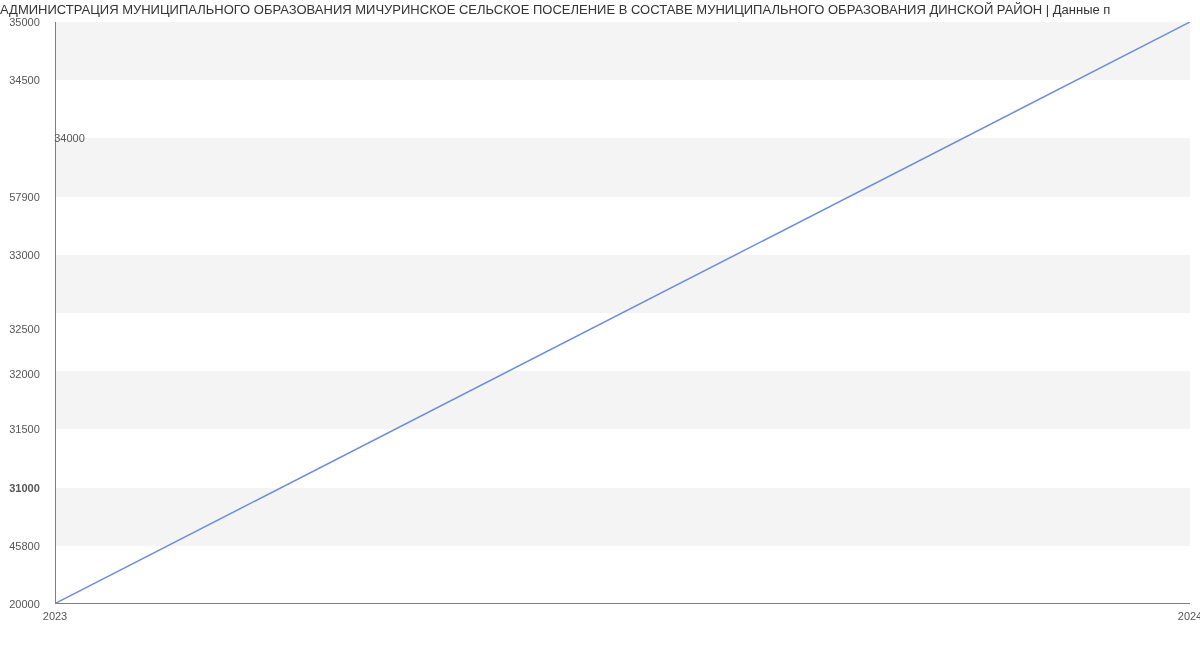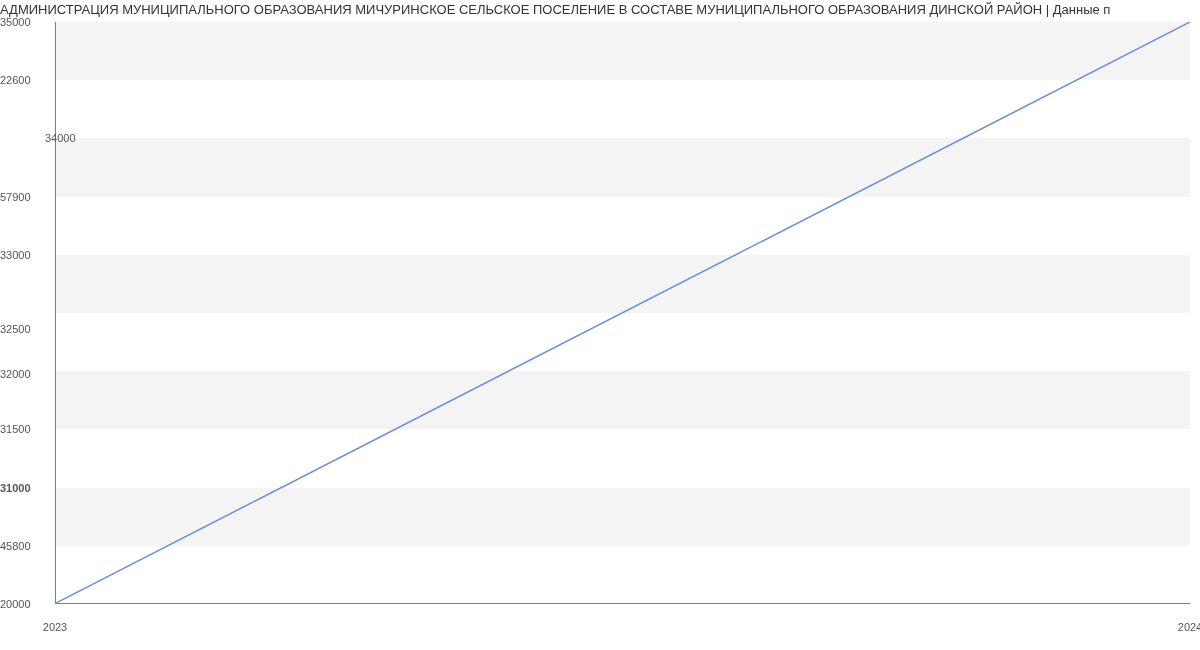--- a/index.html
+++ b/index.html
@@ -27,22 +27,22 @@
       border-left: 1px solid #808080;
       border-bottom: 1px solid #808080;
     }
 
     .band {
       position: absolute;
       left: 0; width: 100%;
       background: #f4f4f4;
     }
 
-    .tick-y { position: absolute; left: 0; width: 55px; text-align: left; font-size: 11px; color: #555; padding-right: 6px; transform: translateY(-50%); }
-    .tick-x { position: absolute; top: 588px; font-size: 11px; color: #555; transform: translateX(-50%); margin-top: 11px; }
+    .tick-y { position: absolute; left: 0; width: 55px; text-align: center; font-size: 11px; color: #555; padding-right: 6px; transform: translateY(-50%); }
+    .tick-x { position: absolute; top: 588px; font-size: 11px; color: #555; transform: translateX(-50%); }
 
     svg.line { position: absolute; left: 0; top: 0; width: 100%; height: 100%; }
     svg.line path { fill: none; stroke: #6b8ed6; stroke-width: 1.5; }
   </style>
 </head>
 <body>
 
 <div class="title">АДМИНИСТРАЦИЯ МУНИЦИПАЛЬНОГО ОБРАЗОВАНИЯ МИЧУРИНСКОЕ СЕЛЬСКОЕ ПОСЕЛЕНИЕ В СОСТАВЕ МУНИЦИПАЛЬНОГО ОБРАЗОВАНИЯ ДИНСКОЙ РАЙОН | Данные п</div>
 
 <div class="chart-wrap">
@@ -58,17 +58,17 @@
     </div>
 <div class="tick-y" style="top: 582px;">20000</div>
     <div class="tick-y" style="top: 523.8px;">45800</div>
     <div class="tick-y" style="top: 465.6px; font-weight: bold;">31000</div>
     <div class="tick-y" style="top: 407.4px;">31500</div>
     <div class="tick-y" style="top: 352px;">32000</div>
     <div class="tick-y" style="top: 291px; margin-top: 16px;">32500</div>
     <div class="tick-y" style="top: 232.8px;">33000</div>
     <div class="tick-y" style="top: 174.6px;">57900</div>
     <div class="tick-y" style="top: 116.4px; margin-left: 45px;">34000</div>
-    <div class="tick-y" style="top: 58.2px;">22600</div>
+    <div class="tick-y" style="top: 58.2px;">34500</div>
     <div class="tick-y" style="top: 0px;">35000</div>
     <div class="tick-x" style="left: 55px;">2023</div>
     <div class="tick-x" style="left: 1190px;">2024</div>
   </div>
 
 </body></html>

